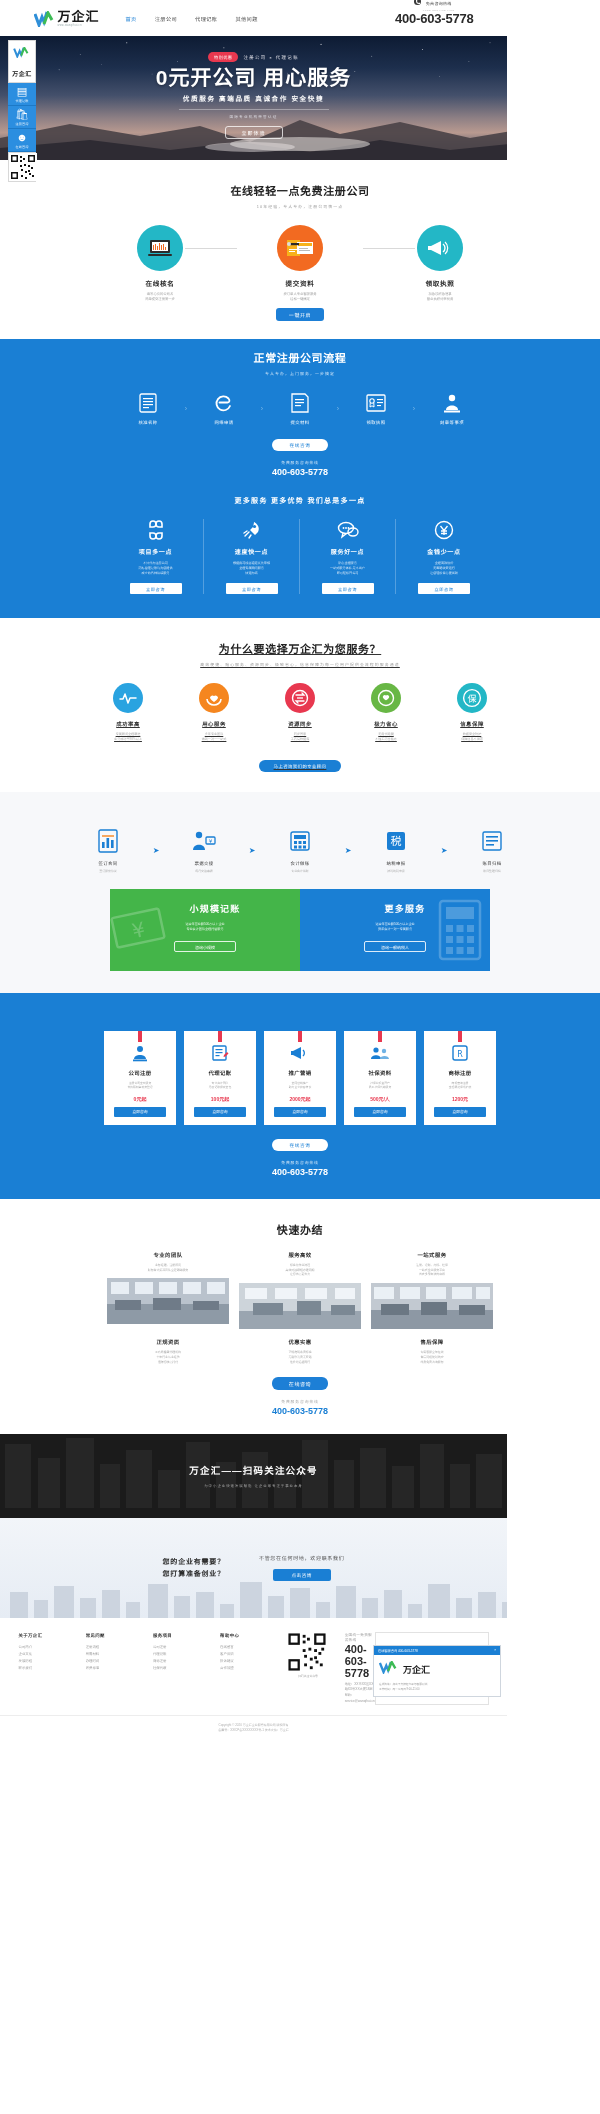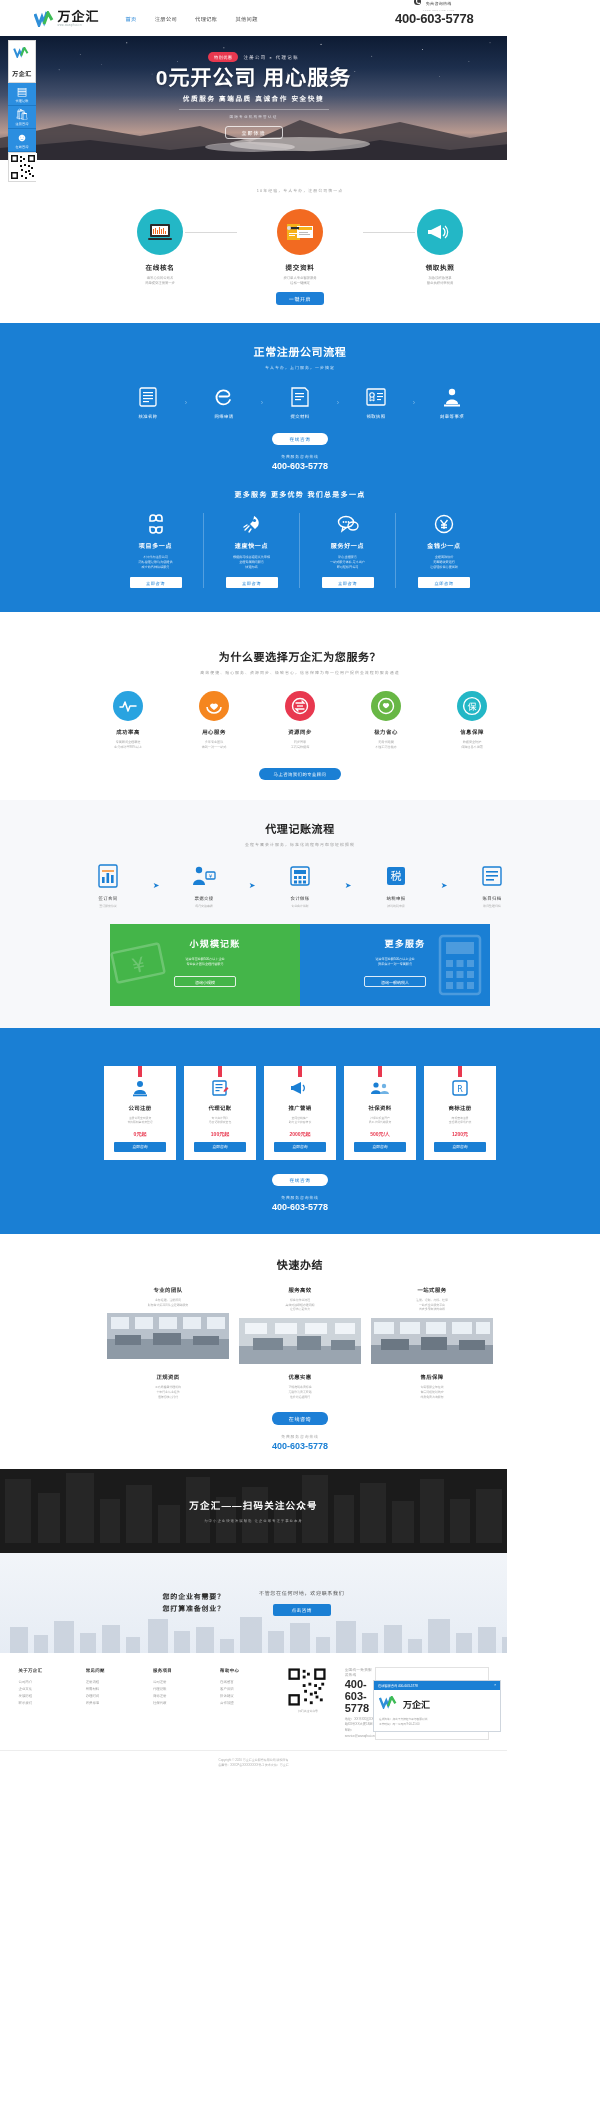--- a/index.html
+++ b/index.html
@@ -71,21 +71,21 @@
   .st3 { width:140px; text-align:center; position:relative; }
   .st3-ic { width:46px; height:46px; border-radius:50%; margin:0 auto; display:flex; align-items:center; justify-content:center; }
   .st3-ic.teal { background:#23b7c6; } .st3-ic.orange { background:#f26a21; }
   .st3-t { font-size:6.6px; font-weight:bold; color:#2a2a2a; margin-top:7px; letter-spacing:.6px; }
   .st3-d { font-size:3.3px; color:#a3a3a3; line-height:1.55; margin-top:4px; }
   .st3-line { position:absolute; top:23px; height:1px; background:#d9d9d9; width:52px; }
   .mid-btn { margin:6px auto 0; width:48px; height:13px; background:#1d7fd6; color:#fff; font-size:5px;
              border-radius:3px; display:flex; align-items:center; justify-content:center; letter-spacing:.6px; }
 
   
-  .sblue { background:#1a7fd4; padding:20px 0 24px; }
+  .sblue { background:#1a7fd4; padding:10px 0 24px; }
   .flow5 { display:flex; justify-content:center; align-items:center; gap:0; margin-top:16px; }
   .fl { width:62px; text-align:center; }
   .fl-ic { height:22px; display:flex; align-items:center; justify-content:center; }
   .fl-t { font-size:4.3px; color:#fff; margin-top:5px; letter-spacing:.5px; }
   .fl-ar { font-size:7px; color:#7db9e8; width:14px; text-align:center; }
   .pill { margin:14px auto 0; width:56px; height:12px; background:#fff; color:#1a7fd4; border-radius:7px;
           font-size:4.6px; display:flex; align-items:center; justify-content:center; letter-spacing:.6px; }
   .hl2 { text-align:center; margin-top:9px; }
   .hl2-l { font-size:3.8px; color:#cfe5f8; letter-spacing:.9px; }
   .hl2-n { font-size:9px; font-weight:bold; color:#fff; letter-spacing:0; margin-top:2px; }
@@ -93,21 +93,21 @@
   .four { display:flex; justify-content:center; margin-top:14px; }
   .f4 { width:96px; text-align:center; padding:0 5px; border-right:1px solid rgba(255,255,255,.25); }
   .f4:last-child { border-right:none; }
   .f4-ic { height:22px; display:flex; align-items:center; justify-content:center; }
   .f4-t { font-size:6px; font-weight:bold; color:#fff; margin-top:6px; letter-spacing:.7px; }
   .f4-d { font-size:3.1px; color:#d3e6f7; line-height:1.6; margin-top:5px; }
   .f4-b { margin:7px auto 0; width:52px; height:11px; background:#fff; color:#1a7fd4; font-size:4.2px;
           display:flex; align-items:center; justify-content:center; border-radius:1px; letter-spacing:.5px; }
 
   
-  .swhy { background:#fff; padding:36px 0 20px; }
+  .swhy { background:#fff; padding:22px 0 20px;text-decoration:underline; }
   .five { display:flex; justify-content:center; margin-top:16px; gap:12px; }
   .f5 { width:74px; text-align:center; }
   .f5-ic { width:30px; height:30px; border-radius:50%; margin:0 auto; display:flex; align-items:center; justify-content:center; }
   .f5-t { font-size:5.4px; font-weight:bold; color:#333; margin-top:7px; letter-spacing:.5px; }
   .f5-d { font-size:3.1px; color:#aaa; line-height:1.6; margin-top:4px; }
   .cbtn { margin:18px auto 0; width:82px; height:12px; background:#1a7fd4; color:#fff; border-radius:6px;
           font-size:4.3px; display:flex; align-items:center; justify-content:center; letter-spacing:.5px; }
 
   
   .sagent { background:#f7f8fa; padding:20px 0 22px; }
@@ -318,20 +318,21 @@
       <div class="h-title">0元开公司 用心服务</div>
       <div class="h-sub">优质服务 高端品质 真诚合作 安全快捷</div>
       <div class="h-rule"></div>
       <div class="h-note">国际专业机构荣誉认证</div>
       <div class="h-btn">立即体验</div>
     </div>
   </div>
 
   <div class="sec s1">
     <div class="sec-h">
+      <div class="sec-t">在线轻轻一点免费注册公司</div>
       <div class="sec-s">10年经验，专人专办，注册公司快一点</div>
     </div>
     <div class="steps3">
       <div class="st3-line" style="left:95px"></div>
       <div class="st3-line" style="right:95px"></div>
       <div class="st3">
         <div class="st3-ic teal">
           <svg width="26" height="20" viewBox="0 0 26 20">
               <rect x="3" y="2" width="20" height="13" rx="1" fill="#2b2b2b"></rect>
               <rect x="5" y="4" width="16" height="9" fill="#fff"></rect>
@@ -589,24 +590,20 @@
         </div>
         <div class="f5-t">信息保障</div>
         <div class="f5-d" style="white-space:pre-line">数据安全防护
 保障信息不泄露</div>
       </div>
     </div>
     <div class="cbtn">马上咨询我们的专业顾问</div>
   </div>
 
   <div class="sec sagent">
-    <div class="sec-h">
-      <div class="sec-t">代理记账流程</div>
-      <div class="sec-s">全程专属会计服务，标准化流程每月帮您轻松报税</div>
-    </div>
     <div class="flow4">
       <div class="a4">
         <div class="a4-ic">
           <svg width="22" height="24" viewBox="0 0 22 24">
               <rect x="2" y="1" width="18" height="22" rx="1.5" fill="none" stroke="#1a7fd4" stroke-width="1.4"></rect>
               <g fill="#1a7fd4">
                 <rect x="5" y="13" width="2.6" height="6"></rect>
                 <rect x="9.5" y="9" width="2.6" height="10"></rect>
                 <rect x="14" y="11" width="2.6" height="8"></rect>
               </g>

